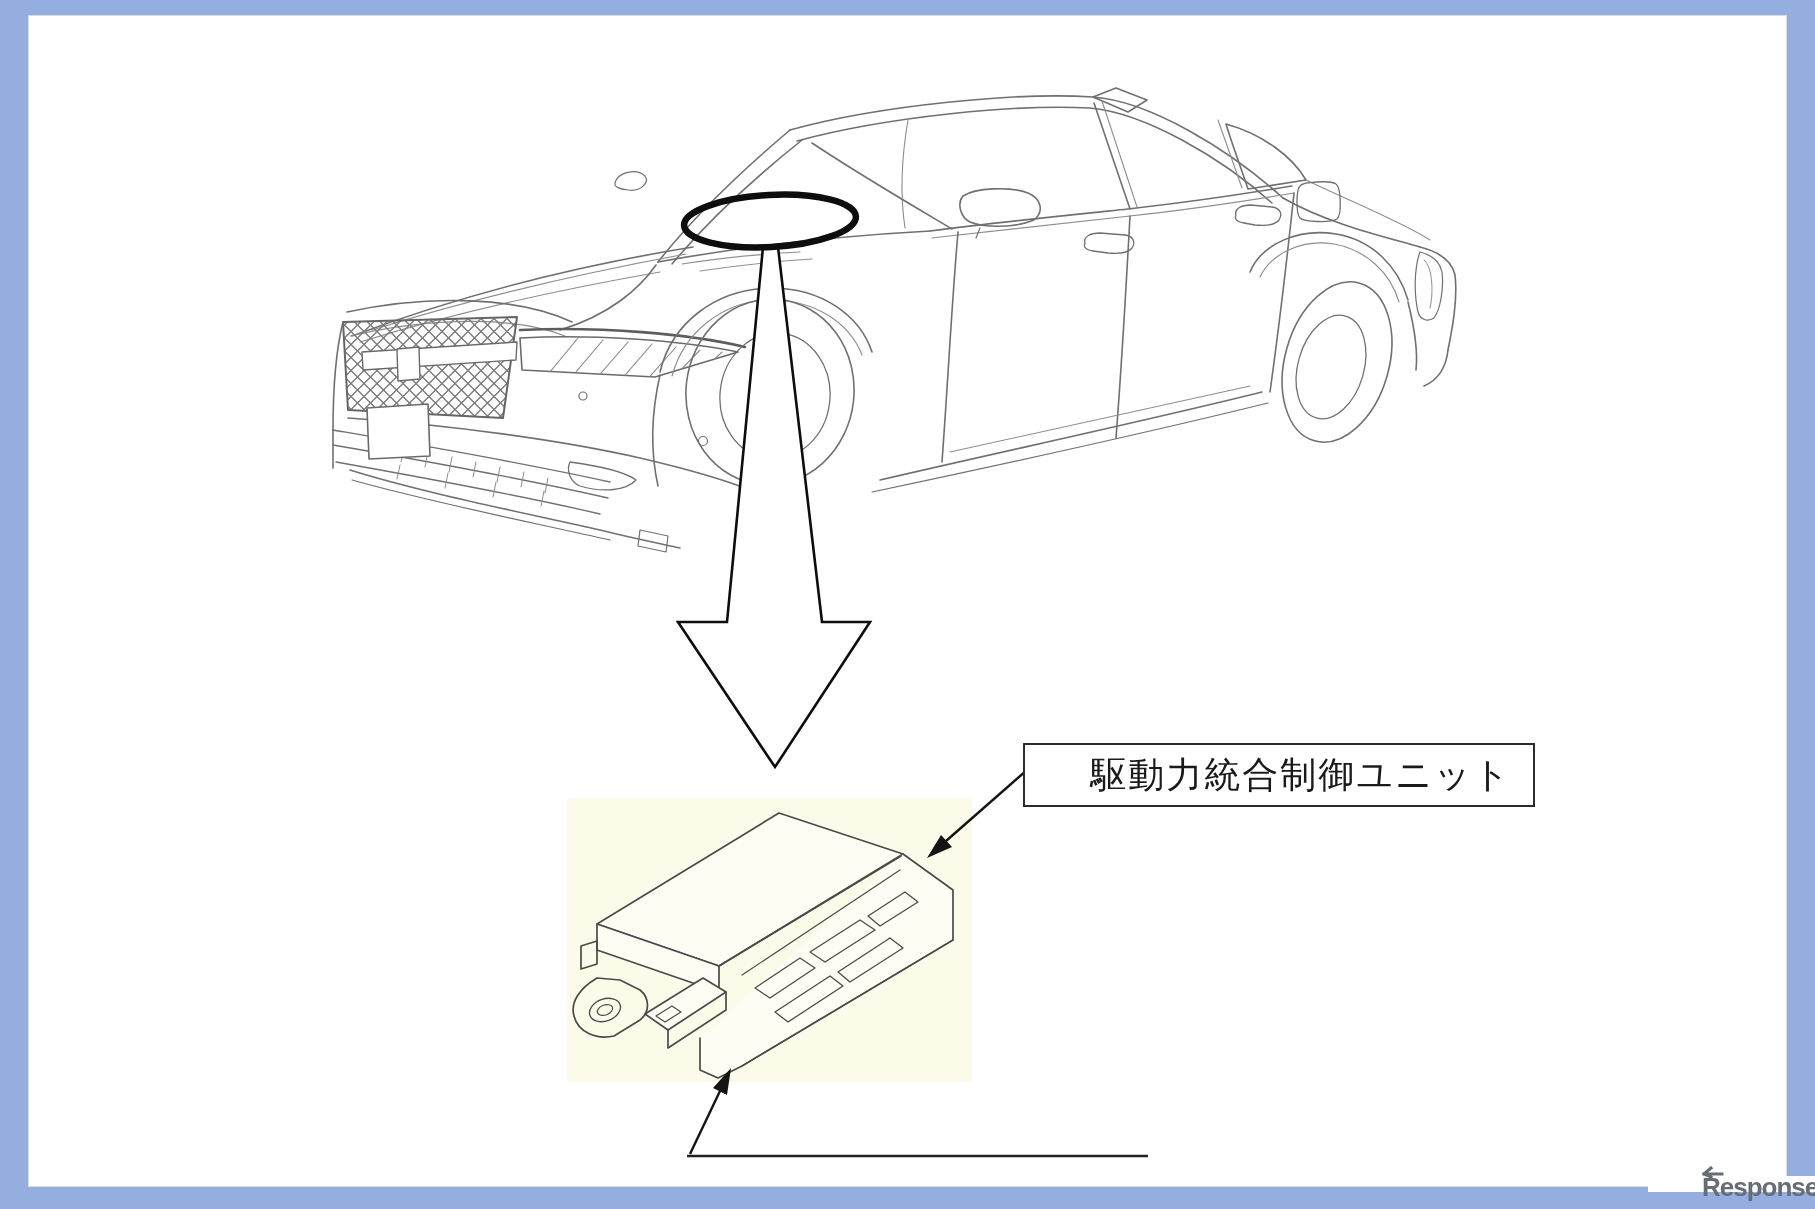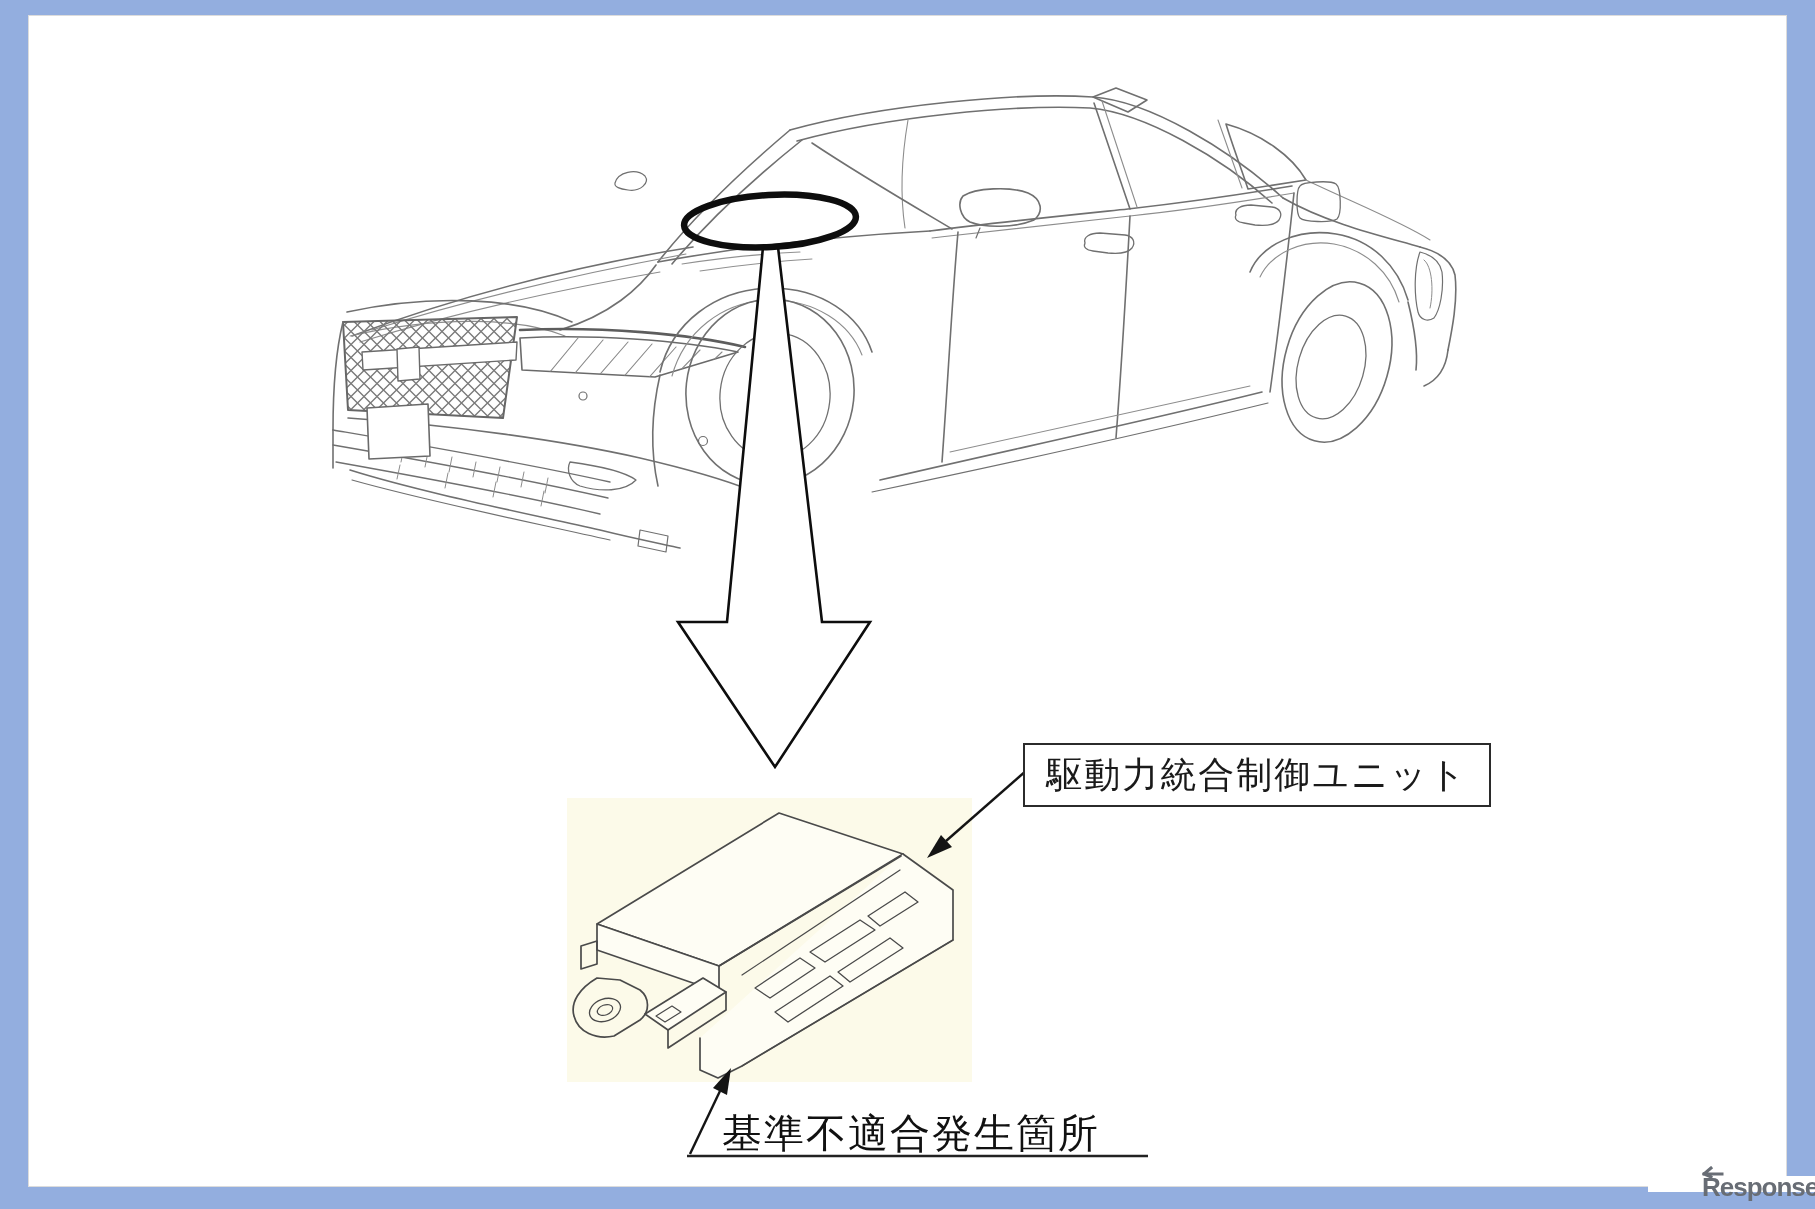--- a/index.html
+++ b/index.html
@@ -3,21 +3,21 @@
 <meta charset="utf-8">
 <style>
   html,body{margin:0;padding:0;background:#93aedf;}
   #stage{position:relative;width:1815px;height:1209px;background:#93aedf;overflow:hidden;
          font-family:"Liberation Serif","DejaVu Serif",serif;}
   #canvas{position:absolute;left:28px;top:15px;width:1759px;height:1172px;background:#ffffff;
           box-shadow:inset 0 0 0 1px #dcdcdc;}
   #art{position:absolute;left:0;top:0;width:1815px;height:1209px;pointer-events:none;}
   .label-box{position:absolute;left:1023px;top:743px;width:464px;height:60px;background:#ffffff;
              border:2px solid #2b2b2b;display:flex;align-items:center;justify-content:center;
-             font-size:36px;color:#1a1a1a;letter-spacing:2px;white-space:nowrap;}
+             font-size:36px;color:#1a1a1a;letter-spacing:2px;white-space:nowrap;padding-left:44px;}
   .defect-label{position:absolute;left:722px;top:1106px;width:460px;height:48px;
                 font-size:40px;color:#111;letter-spacing:2px;white-space:nowrap;}
   .wm-strip{position:absolute;left:1648px;top:1176px;width:167px;height:16px;background:#ffffff;}
   .watermark{position:absolute;left:1688px;top:1166px;width:124px;height:40px;color:#686d75;}
   .watermark .wm-text{position:absolute;left:14px;top:6px;font-family:"Liberation Sans","DejaVu Sans",sans-serif;
                       font-size:26px;font-weight:700;letter-spacing:-1px;color:#686d75;}
   .watermark svg{position:absolute;left:10px;top:0px;}
 </style>
 </head>
 <body>
@@ -192,23 +192,20 @@
       <line x1="690" y1="1154" x2="720" y2="1091" stroke-width="2.4"></line>
       <polygon points="731,1068 713,1088 727,1095" stroke="none"></polygon>
     </g>
     <line x1="687" y1="1156" x2="1148" y2="1156" stroke="#222" stroke-width="2.4"></line>
   </svg>
 
   <div class="label-box">
     <span>駆動力統合制御ユニット</span>
   </div>
 
-  <div class="defect-label">
-    <span>基準不適合発生箇所</span>
-  </div>
 
   <div class="wm-strip"></div>
   <div class="watermark">
     <svg width="26" height="12" viewBox="0 0 26 12">
       <path d="M24,8 L6,8 M6,8 L13,2 M6,8 L13,11" fill="none" stroke="#686d75" stroke-width="3" stroke-linecap="square"></path>
     </svg>
     <span class="wm-text">Response.</span>
   </div>
 </div>
 

